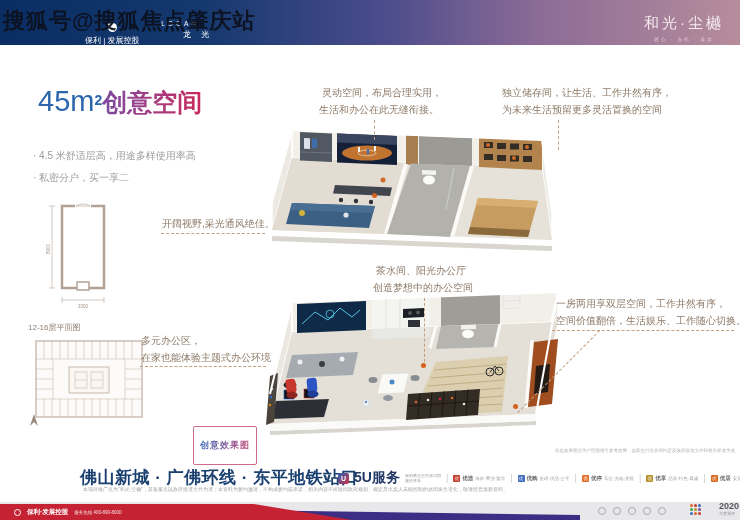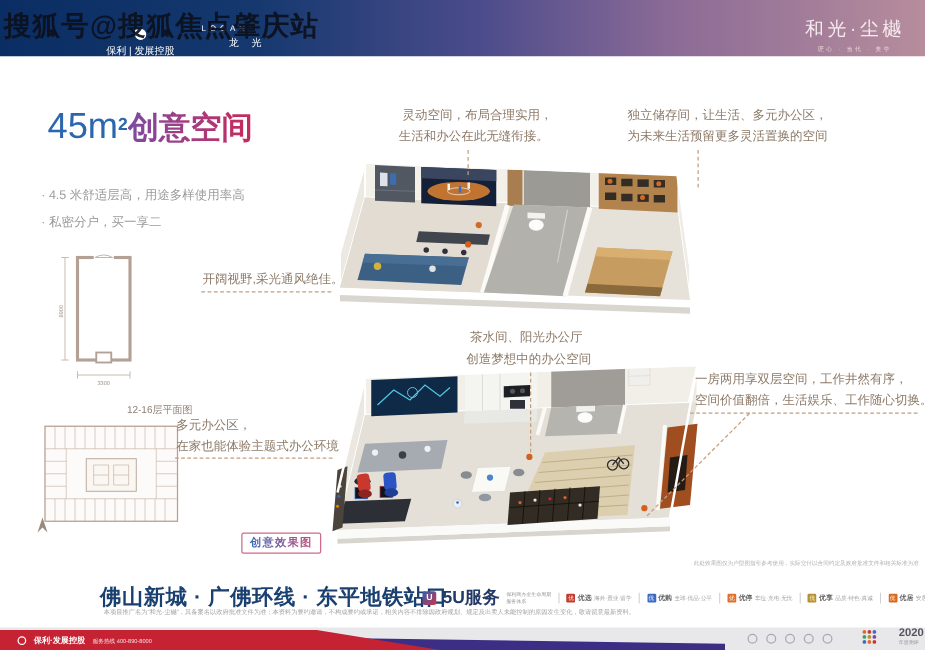--- a/index.html
+++ b/index.html
@@ -24,32 +24,32 @@
   
   .title { position:absolute; left:38px; top:85px; white-space:nowrap; }
   .title-num { font-size:29px; font-weight:400; color:#2b66ae; }
   .title-sup { font-size:14px; font-weight:700; color:#2b66ae; vertical-align:super; }
   .title-grad { font-size:25px; font-weight:700;
     background:linear-gradient(90deg,#7b4ba0 0%,#a73b7e 55%,#c9285a 100%);
     -webkit-background-clip:text; background-clip:text; -webkit-text-fill-color:transparent; }
   .bullet { position:absolute; left:33px; font-size:10px; color:#9b9b9b; white-space:nowrap; }
 
   
-  .plate-label { position:absolute; left:44px; top:322px; width:110px; text-align:right;
+  .plate-label { position:absolute; left:28px; top:322px; width:110px; text-align:left;
     font-size:8px; color:#8d7d73; }
   svg text { font-family:"Liberation Sans","DejaVu Sans",sans-serif; }
 
   
   .ann { position:absolute; font-size:10px; color:#8d7a68; line-height:17px; white-space:nowrap; }
   .dash-v { position:absolute; width:0; border-left:1px dashed #c29e7e; }
   .dash-h { position:absolute; height:0; border-top:1px dashed #c29e7e; }
   .dash-r { position:absolute; height:0; border-top:1px dashed #c29e7e; transform-origin:left top; }
   .dot { position:absolute; width:5px; height:5px; border-radius:50%; background:#d2611e; z-index:5; }
 
-  .badge { position:absolute; left:193px; top:426px; padding:1px 6px; border:1px solid #cf6a8b;
+  .badge { position:absolute; left:193px; top:426px; padding:12px 6px; border:1px solid #cf6a8b;
     border-radius:2px; font-size:9px; font-weight:700; letter-spacing:1px;
     background:linear-gradient(90deg,#2f6fc0,#d24a74);
     -webkit-background-clip:text; background-clip:text; -webkit-text-fill-color:transparent; }
   .render-note { position:absolute; left:495px; top:448px; width:240px; text-align:right;
     font-size:4.5px; color:#b4b0ac; white-space:nowrap; overflow:hidden; }
 
   
   .foot-head { position:absolute; left:80px; top:466px; font-size:17px; font-weight:700;
     color:#1a4070; letter-spacing:.5px; white-space:nowrap; }
   .foot-disc { position:absolute; left:83px; top:486px; width:650px; font-size:5px; color:#a4a4a4;
@@ -313,21 +313,21 @@
     <polygon points="296,82 310,80 308,108 294,110" fill="#241c14"></polygon>
     <line x1="292" y1="56" x2="286" y2="124" stroke="#fbfaf7" stroke-width="3"></line>
     <polyline points="30,110 52,18 318,8 296,130" fill="none" stroke="#ffffff" stroke-width="2"></polyline>
   </svg>
 
   <div class="ann" style="left:319px;top:101px">生活和办公在此无缝衔接。</div>
   <div class="ann" style="left:322px;top:84px">灵动空间，布局合理实用，</div>
   <div class="dash-v" style="left:374px;top:120px;height:20px"></div>
   <div class="dot" style="left:372px;top:193px"></div>
 
-  <div class="ann" style="left:502px;top:84px">独立储存间，让生活、多元办公区，</div>
+  <div class="ann" style="left:502px;top:84px">独立储存间，让生活、工作井然有序，</div>
   <div class="ann" style="left:502px;top:101px">为未来生活预留更多灵活置换的空间</div>
   <div class="dash-v" style="left:558px;top:120px;height:30px"></div>
 
   <div class="ann" style="left:162px;top:215px">开阔视野,采光通风绝佳。</div>
   <div class="dash-h" style="left:161px;top:233px;width:104px"></div>
 
   <div class="ann" style="left:376px;top:262px">茶水间、阳光办公厅</div>
   <div class="ann" style="left:373px;top:279px">创造梦想中的办公空间</div>
   <div class="dash-v" style="left:424px;top:298px;height:64px"></div>
   <div class="dot" style="left:421px;top:363px"></div>

